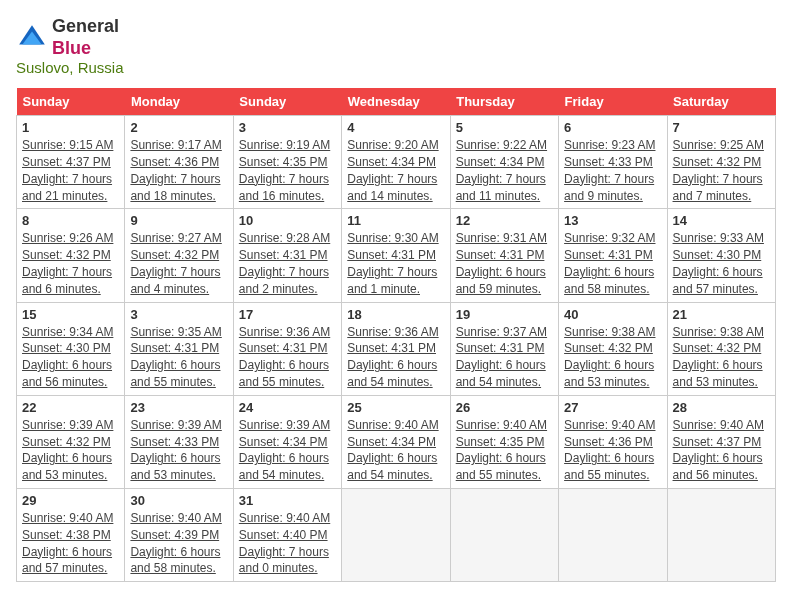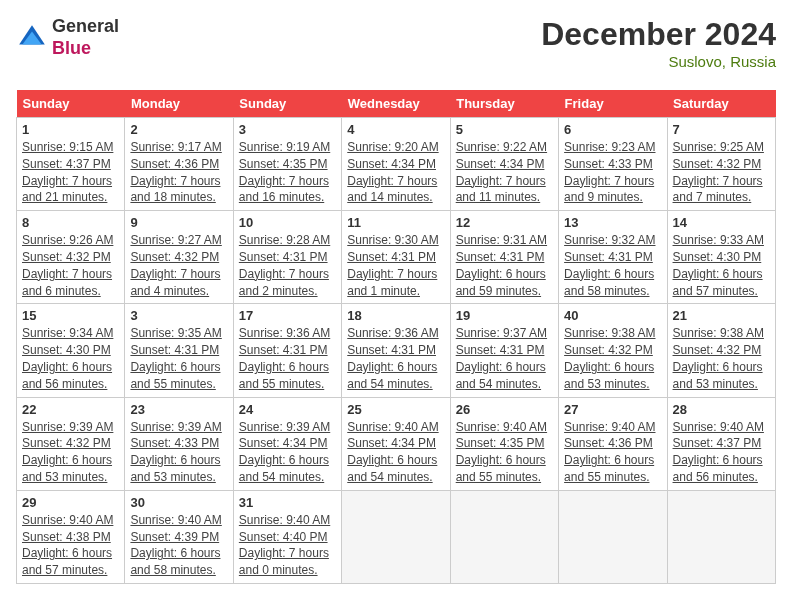--- a/index.html
+++ b/index.html
@@ -11,21 +11,22 @@
       overflow: hidden;
     }
     .container {
       width: 792px;
       padding: 16px 16px 8px 16px;
     }
     .header {
       display: flex;
       justify-content: space-between;
       align-items: flex-start;
-      margin-bottom: 20px;
+      margin-bottom: 12px;
+      flex-direction: column;
     }
     .logo {
       display: flex;
       align-items: center;
     }
     .logo-text {
       font-size: 18px;
       font-weight: bold;
       line-height: 1.2;
     }
@@ -98,21 +99,20 @@
       <svg class="logo-icon" viewBox="0 0 40 40">
         <polygon points="20,4 36,28 4,28" fill="#1565c0"></polygon>
         <polygon points="20,12 32,28 8,28" fill="#42a5f5"></polygon>
       </svg>
       <div class="logo-text">
         <div class="logo-general">General</div>
         <div class="logo-blue">Blue</div>
       </div>
     </div>
     <div class="title-block">
-      <div class="month-title">December 2024</div>
       <div class="location">Suslovo, Russia</div>
     </div>
   </div>
 
   <table>
     <thead>
       <tr id="weekday-header">
           <th>Sunday</th>
           <th>Monday</th>
           <th>Sunday</th>

